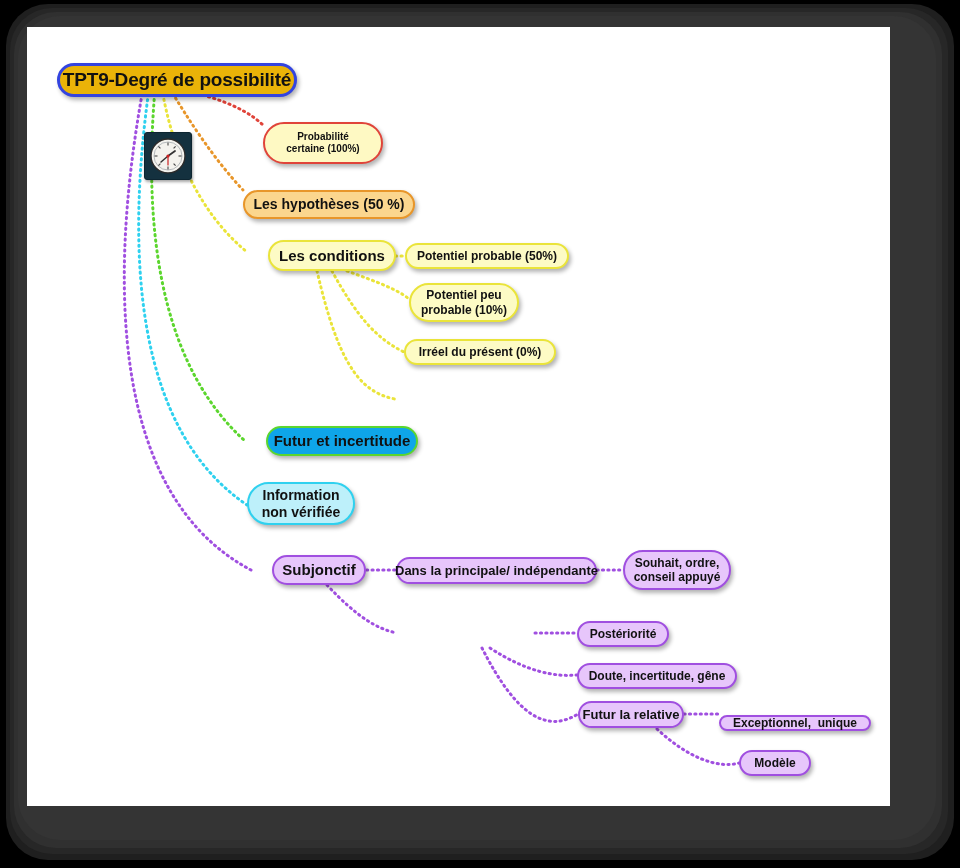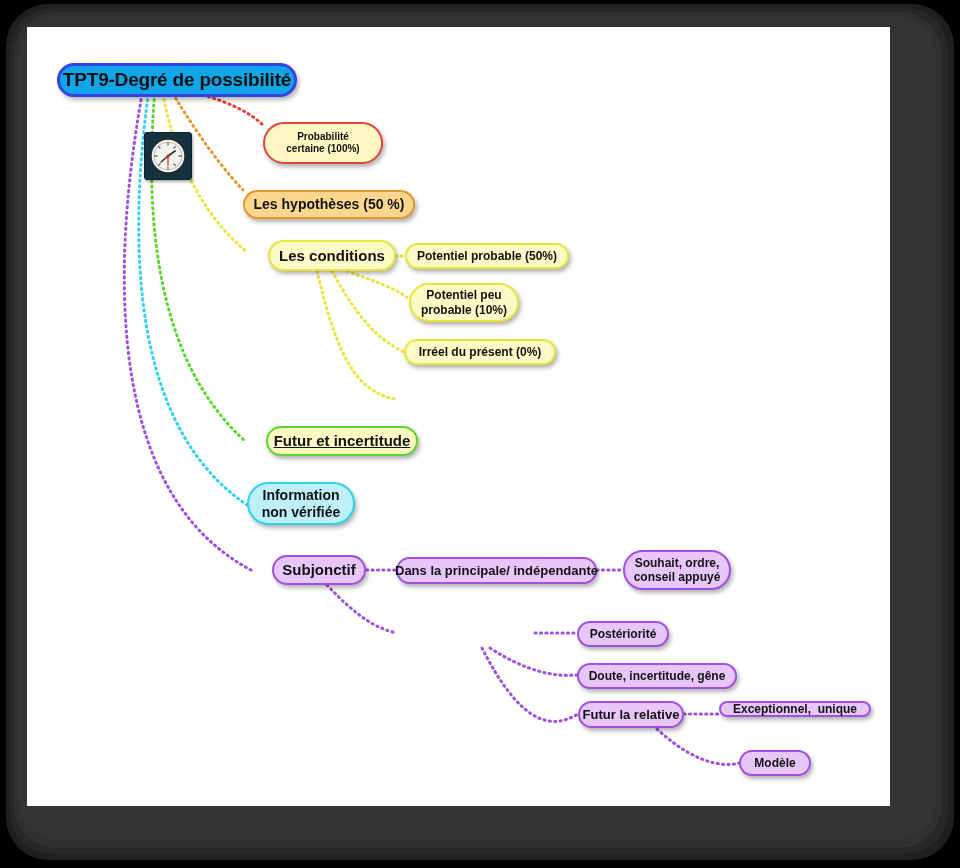--- a/index.html
+++ b/index.html
@@ -43,30 +43,30 @@
     border-width: 2px;
     border-radius: 999px;
     color: #111111;
     font-weight: bold;
     line-height: 1.18;
     box-shadow: 2px 3px 4px rgba(0,0,0,0.30);
     white-space: pre;
     padding: 2px 10px;
   }
   .node.root {
-    background: #0ea5e9;
+    background: #eab308;
     border-color: #3344e0;
     border-width: 3px;
     font-size: 19px;
     letter-spacing: -0.2px;
   }
   .node.red    { background: #fef9c3; border-color: #e0443a; font-size: 10px; }
   .node.orange { background: #fbd68e; border-color: #e8962a; font-size: 14px; }
   .node.yellow { background: #fdfbc5; border-color: #eae43a; }
-  .node.green  { background: #fef9c3; border-color: #5cd62e; text-decoration: underline; }
+  .node.green  { background: #0ea5e9; border-color: #5cd62e; }
   .node.cyan   { background: #bdf0fa; border-color: #2fd1ef; }
   .node.purple { background: #e7c6fb; border-color: #a04fe0; }
 
   .f15 { font-size: 15px; margin-left: 21px; }
   .f14 { font-size: 14px; }
   .f13 { font-size: 13px; }
   .f12 { font-size: 12px; }
 
   #clock-icon {
     position: absolute;
@@ -177,18 +177,18 @@
     <div class="node purple f12" style="left:596px; top:523px; width:108px; height:40px;">Souhait, ordre,
 conseil appuyé</div>
 
 
     <div class="node purple f12" style="left:550px; top:594px; width:92px; height:26px;">Postériorité</div>
 
     <div class="node purple f12" style="left:550px; top:636px; width:160px; height:26px;">Doute, incertitude, gêne</div>
 
     <div class="node purple f13" style="left:551px; top:674px; width:106px; height:27px;">Futur la relative</div>
 
-    <div class="node purple f12" style="left:692px; top:674px; width:152px; height:16px;">Exceptionnel,  unique</div>
+    <div class="node purple f12" style="left:692px; top:688px; width:152px; height:16px;">Exceptionnel,  unique</div>
 
     <div class="node purple f12" style="left:712px; top:723px; width:72px; height:26px;">Modèle</div>
 
   </div>
 </div>
 
 </body></html>

